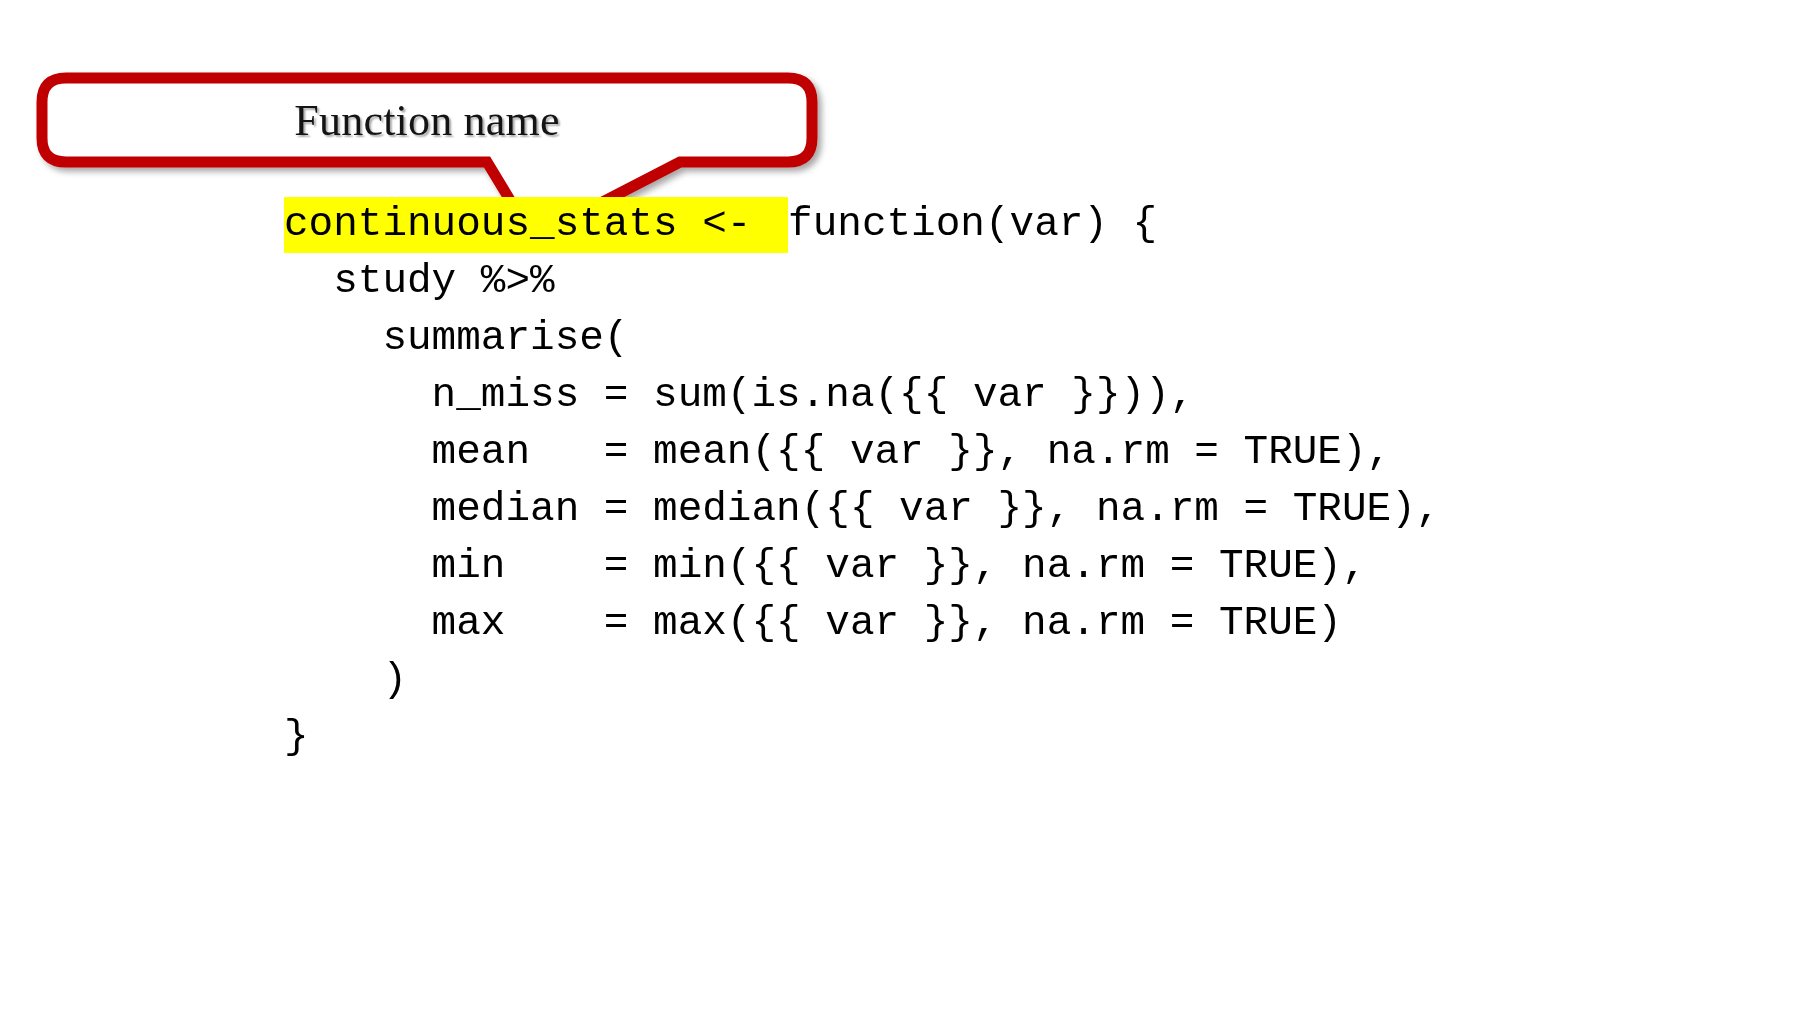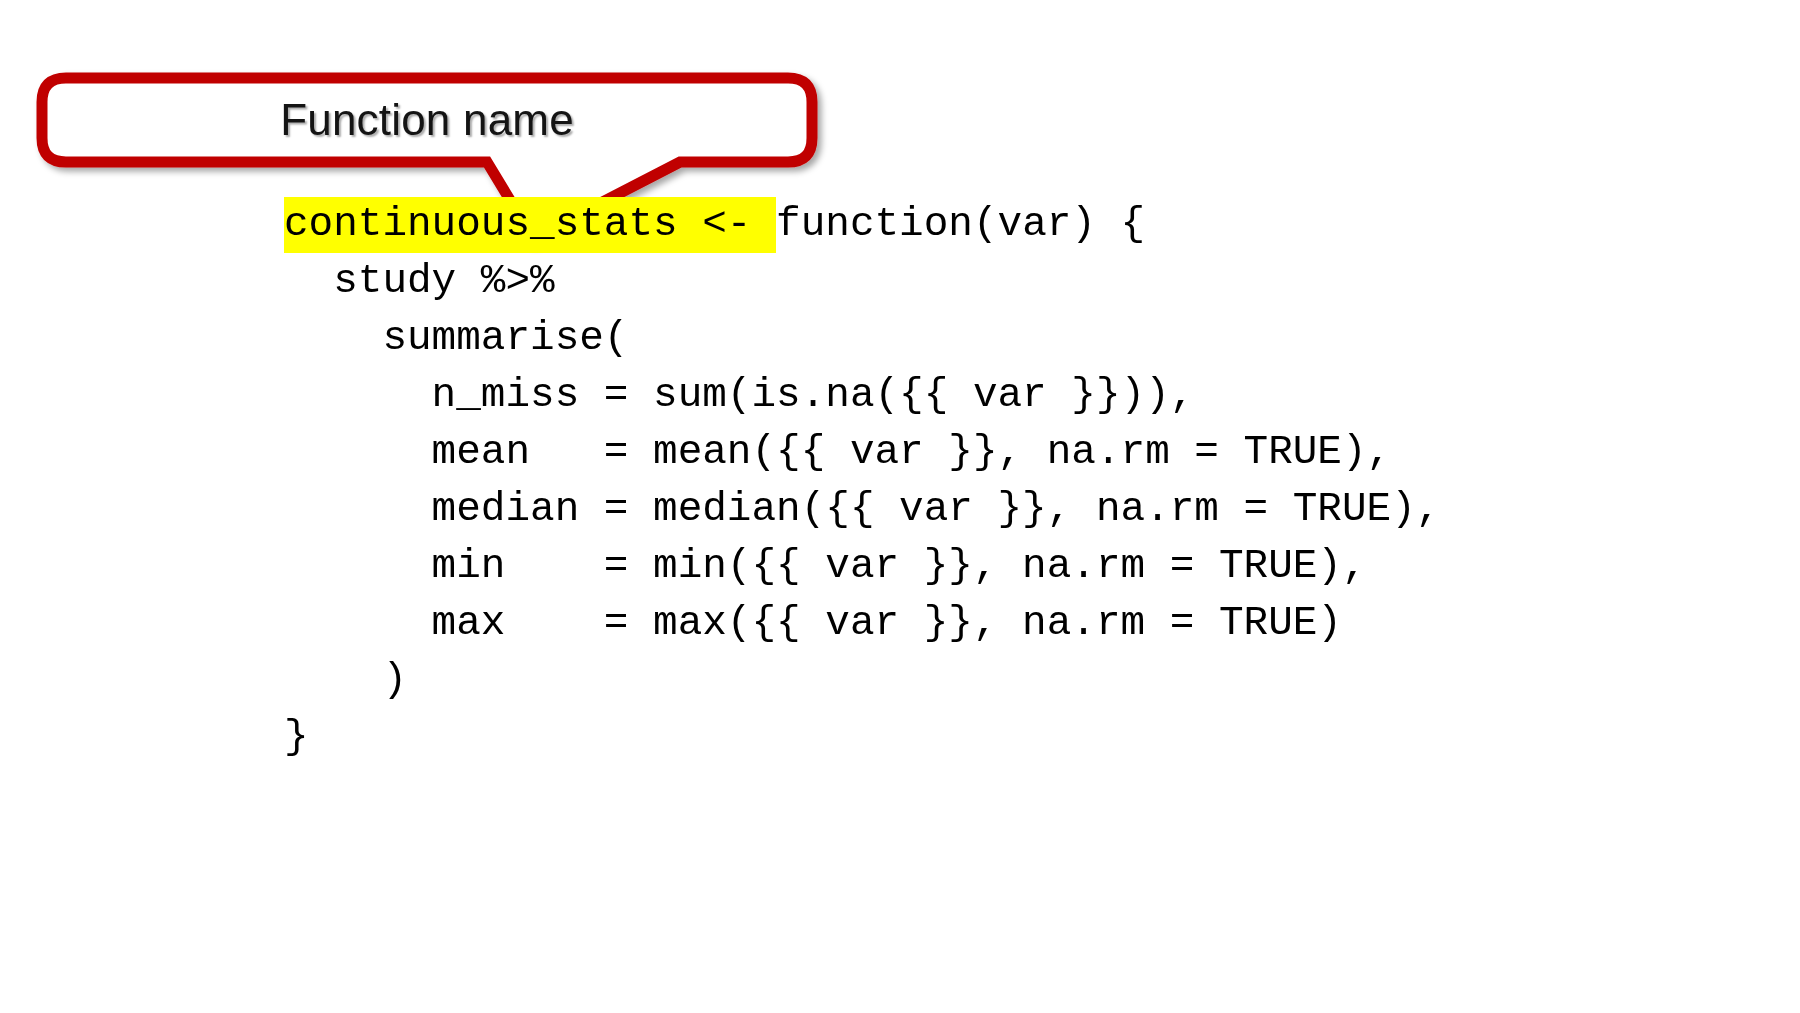--- a/index.html
+++ b/index.html
@@ -42,21 +42,21 @@
 
   .callout-label {
     position: absolute;
     left: 42px;
     top: 78px;
     width: 770px;
     height: 84px;
     display: flex;
     align-items: center;
     justify-content: center;
-    font-family: Liberation Sans, sans-serif;
+    font-family: Liberation Serif, serif;
     font-size: 44px;
     font-weight: 400;
     color: #141414;
     letter-spacing: 0.2px;
     text-shadow: 2px 2px 2px rgba(0,0,0,0.33);
     white-space: nowrap;
   }
 
   
   #code-block {
@@ -69,21 +69,21 @@
     color: #000000;
     white-space: pre;
     letter-spacing: 0px;
   }
   .code-line {
     white-space: pre;
     height: 57px;
   }
   .hl {
     background: #ffff00;
-    padding: 4px 0 6px 0;
+    padding: 4px 12px 6px 0;
     box-decoration-break: clone;
     -webkit-box-decoration-break: clone;
   }
 </style>
 </head>
 <body>
 
 <div id="slide">
 
   <div id="callout-layer">

